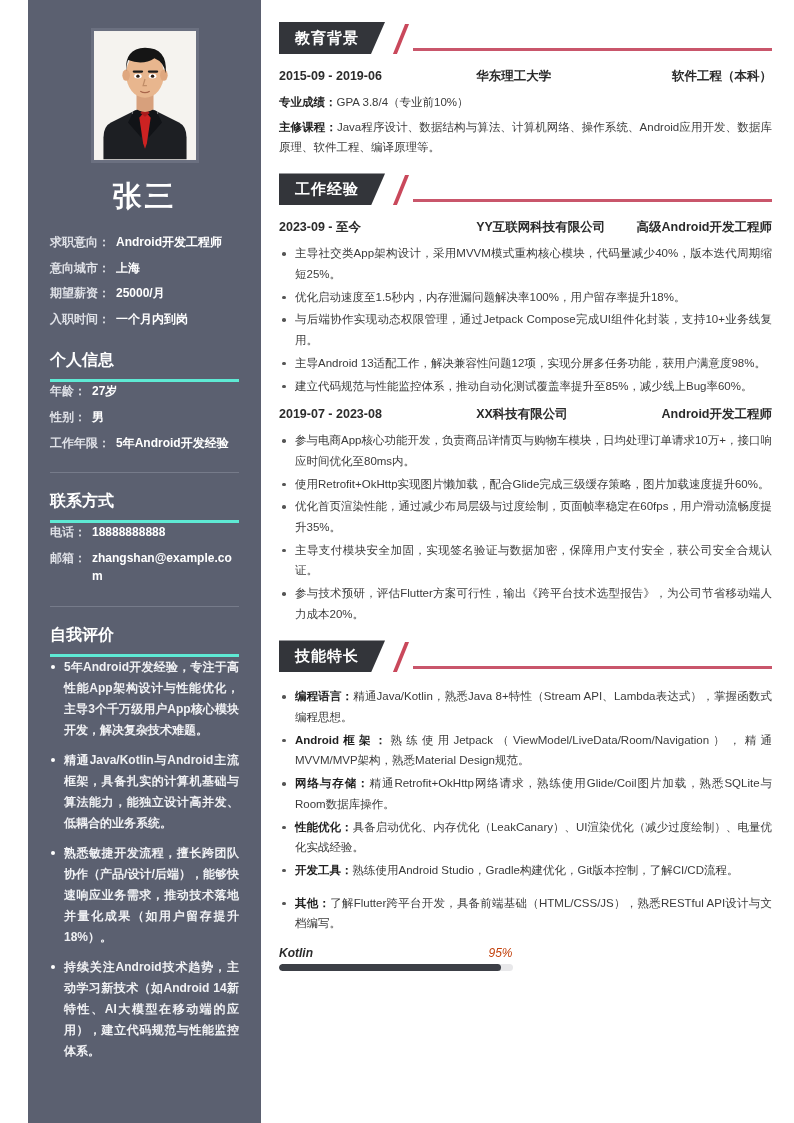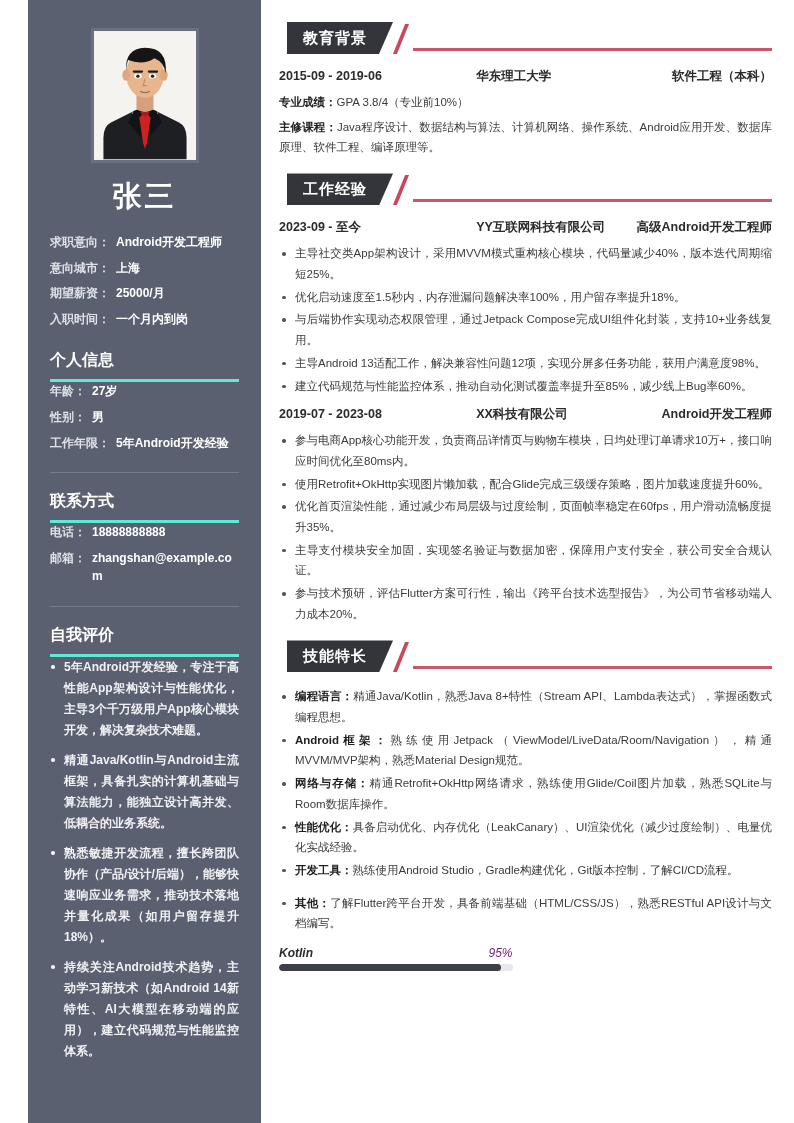--- a/index.html
+++ b/index.html
@@ -108,21 +108,21 @@
     overflow: hidden;
   }
 
   .sec-header {
     position: relative;
     height: 32px;
     margin-bottom: 14px;
   }
   .sec-tag {
     position: absolute;
-    left: 8px; top: 0;
+    left: 0; top: 0;
     height: 32px;
     background: #33353a;
     color: #ffffff;
     font-size: 15px;
     font-weight: bold;
     letter-spacing: 1px;
     display: flex;
     align-items: center;
     padding: 0 26px 0 16px;
     clip-path: polygon(0 0, 100% 0, calc(100% - 14px) 100%, 0 100%);
@@ -197,21 +197,21 @@
   .skill-top {
     display: flex;
     justify-content: space-between;
     align-items: baseline;
     font-size: 12px;
     font-weight: bold;
     color: #2b2b2b;
     margin-bottom: 4px;
     font-style: italic;
   }
-  .skill-pct { color: #701a75; font-weight: normal; }
+  .skill-pct { color: #c2410c; font-weight: normal; }
   .skill-track {
     height: 7px;
     background: #e8e8ea;
     border-radius: 4px;
     overflow: hidden;
   }
   .skill-fill {
     height: 100%;
     background: #3c3f46;
     border-radius: 4px;

